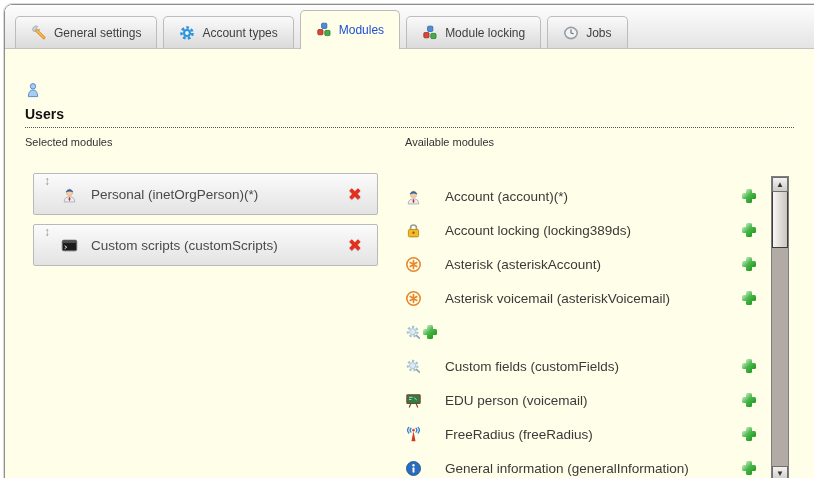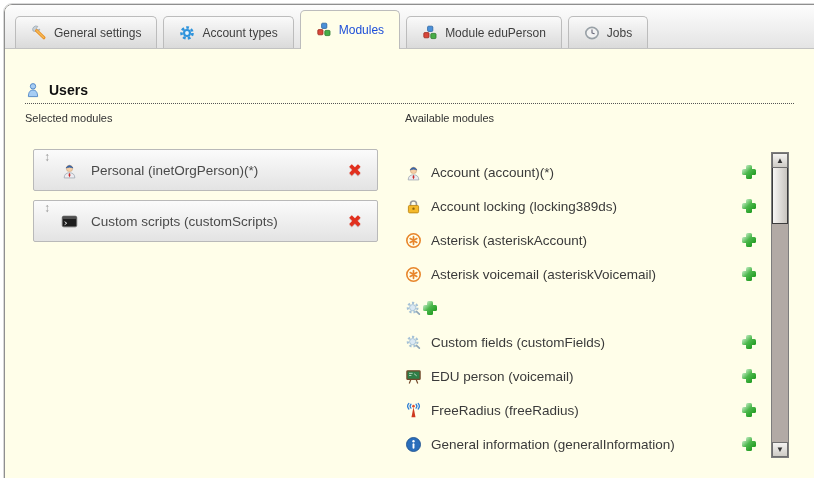--- a/index.html
+++ b/index.html
@@ -10,42 +10,42 @@
   .tabstrip{position:relative;height:44px;background:linear-gradient(#fdfdfd,#e4e4e4);
     border-bottom:1px solid #c2c2c2;display:flex;align-items:flex-end;gap:6px;padding-left:10px;box-sizing:border-box;}
   .tab{display:flex;align-items:center;gap:7px;height:32px;padding:0 15px;box-sizing:border-box;
     background:linear-gradient(#fafafa,#dadada);border:1px solid #bcbcbc;border-bottom:none;
     border-radius:5px 5px 0 0;font-size:12px;color:#3f3f3f;cursor:pointer;white-space:nowrap;}
   .tab.active{height:39px;margin-bottom:-1px;background:#FFFEE9;color:#1d4ed8;z-index:2;}
   .tab .ticon{width:16px;height:16px;display:inline-block;flex:0 0 16px;}
   
   .panel{position:relative;height:calc(100% - 44px);background:#FFFEE9;}
   .section-head{display:flex;align-items:flex-start;gap:8px;margin:33px 22px 0 20px;
-    padding-bottom:5px;border-bottom:1px dotted #555;}
+    padding-bottom:5px;border-bottom:1px dotted #555;flex-direction:column;}
   .section-head .hicon{width:16px;height:16px;}
   .section-title{font-size:14px;font-weight:bold;color:#111;}
   .columns{display:flex;margin:6px 0 0 20px;}
   .col-left{width:380px;}
   .col-right{flex:1;position:relative;}
   .col-head{font-size:11px;color:#333;line-height:17px;}
   
   .sel-list{margin-top:22px;}
   .sel-box{position:relative;width:345px;height:42px;margin:0 0 9px 8px;box-sizing:border-box;
     border:1px solid #b9b9b9;border-radius:2px;background:linear-gradient(#fbfbfb,#e3e3e3);
     display:flex;align-items:center;cursor:move;}
   .drag-handle{position:absolute;top:1px;left:10px;color:#9a9a9a;font-size:12px;line-height:12px;cursor:ns-resize;}
   .sel-box .micon{width:17px;height:17px;margin-left:27px;flex:0 0 17px;}
   .sel-box .mlabel{margin-left:13px;font-size:13.5px;color:#4a4a4a;flex:1;}
   .del-btn{margin-right:15px;color:#e1301e;font-size:17px;font-weight:bold;line-height:17px;cursor:pointer;
     text-shadow:0 1px 0 rgba(120,0,0,0.25);}
   
   .avail-list{margin-top:28px;width:352px;}
   .avail-row{display:flex;align-items:center;height:34px;}
   .avail-row .micon{width:17px;height:17px;flex:0 0 17px;}
-  .avail-row .mlabel{margin-left:9px;font-size:13.5px;color:#3a3a3a;flex:1;white-space:nowrap;}
+  .avail-row .mlabel{margin-left:23px;font-size:13.5px;color:#3a3a3a;flex:1;white-space:nowrap;}
   .plus{width:16px;height:16px;position:relative;cursor:pointer;flex:0 0 16px;}
   .plus::before{content:"";position:absolute;left:5.2px;top:0.8px;width:5.6px;height:14.4px;
     background:linear-gradient(135deg,#c4ecc4 0%,#4db84d 45%,#1f9a1f 100%);border-radius:1.5px;}
   .plus::after{content:"";position:absolute;top:5.2px;left:0.8px;height:5.6px;width:14.4px;
     background:linear-gradient(135deg,#c4ecc4 0%,#4db84d 45%,#1f9a1f 100%);border-radius:1.5px;}
   
   .scrollbar{position:absolute;top:42px;right:27px;width:18px;height:306px;box-sizing:border-box;
     background:#b2aaa5;border:1px solid #7d7d7d;display:flex;flex-direction:column;}
   .sb-btn{height:15px;flex:0 0 15px;box-sizing:border-box;background:linear-gradient(#f4f3f1,#cfccc6);
     border:1px solid #6e6e6e;display:flex;align-items:center;justify-content:center;
@@ -96,21 +96,21 @@
       </div>
 
       <div class="tab">
         <span class="ticon">
           <svg viewBox="0 0 16 16" width="16" height="16">
             <rect x="5.6" y="1.2" width="5.2" height="5.2" rx="1" fill="#4a90d9" stroke="#2a62a0" stroke-width="0.8"></rect>
             <rect x="1.8" y="7.6" width="5.2" height="5.2" rx="1" fill="#d9473b" stroke="#992c20" stroke-width="0.8"></rect>
             <rect x="8.8" y="8.4" width="5.2" height="5.2" rx="1" fill="#47ad47" stroke="#2b7a2b" stroke-width="0.8"></rect>
           </svg>
         </span>
-        <span>Module eduPerson</span>
+        <span>Module locking</span>
       </div>
 
       <div class="tab">
         <span class="ticon">
           <svg viewBox="0 0 16 16" width="16" height="16">
             <ellipse cx="8" cy="8" rx="6.2" ry="5.6" fill="#f2f2f2" stroke="#98a0a6" stroke-width="1.6"></ellipse>
             <path d="M8 8 L8 4.9 M8 8 L10.3 8.7" stroke="#667" stroke-width="1.1" fill="none" stroke-linecap="round"></path>
           </svg>
         </span>
         <span>Jobs</span>

